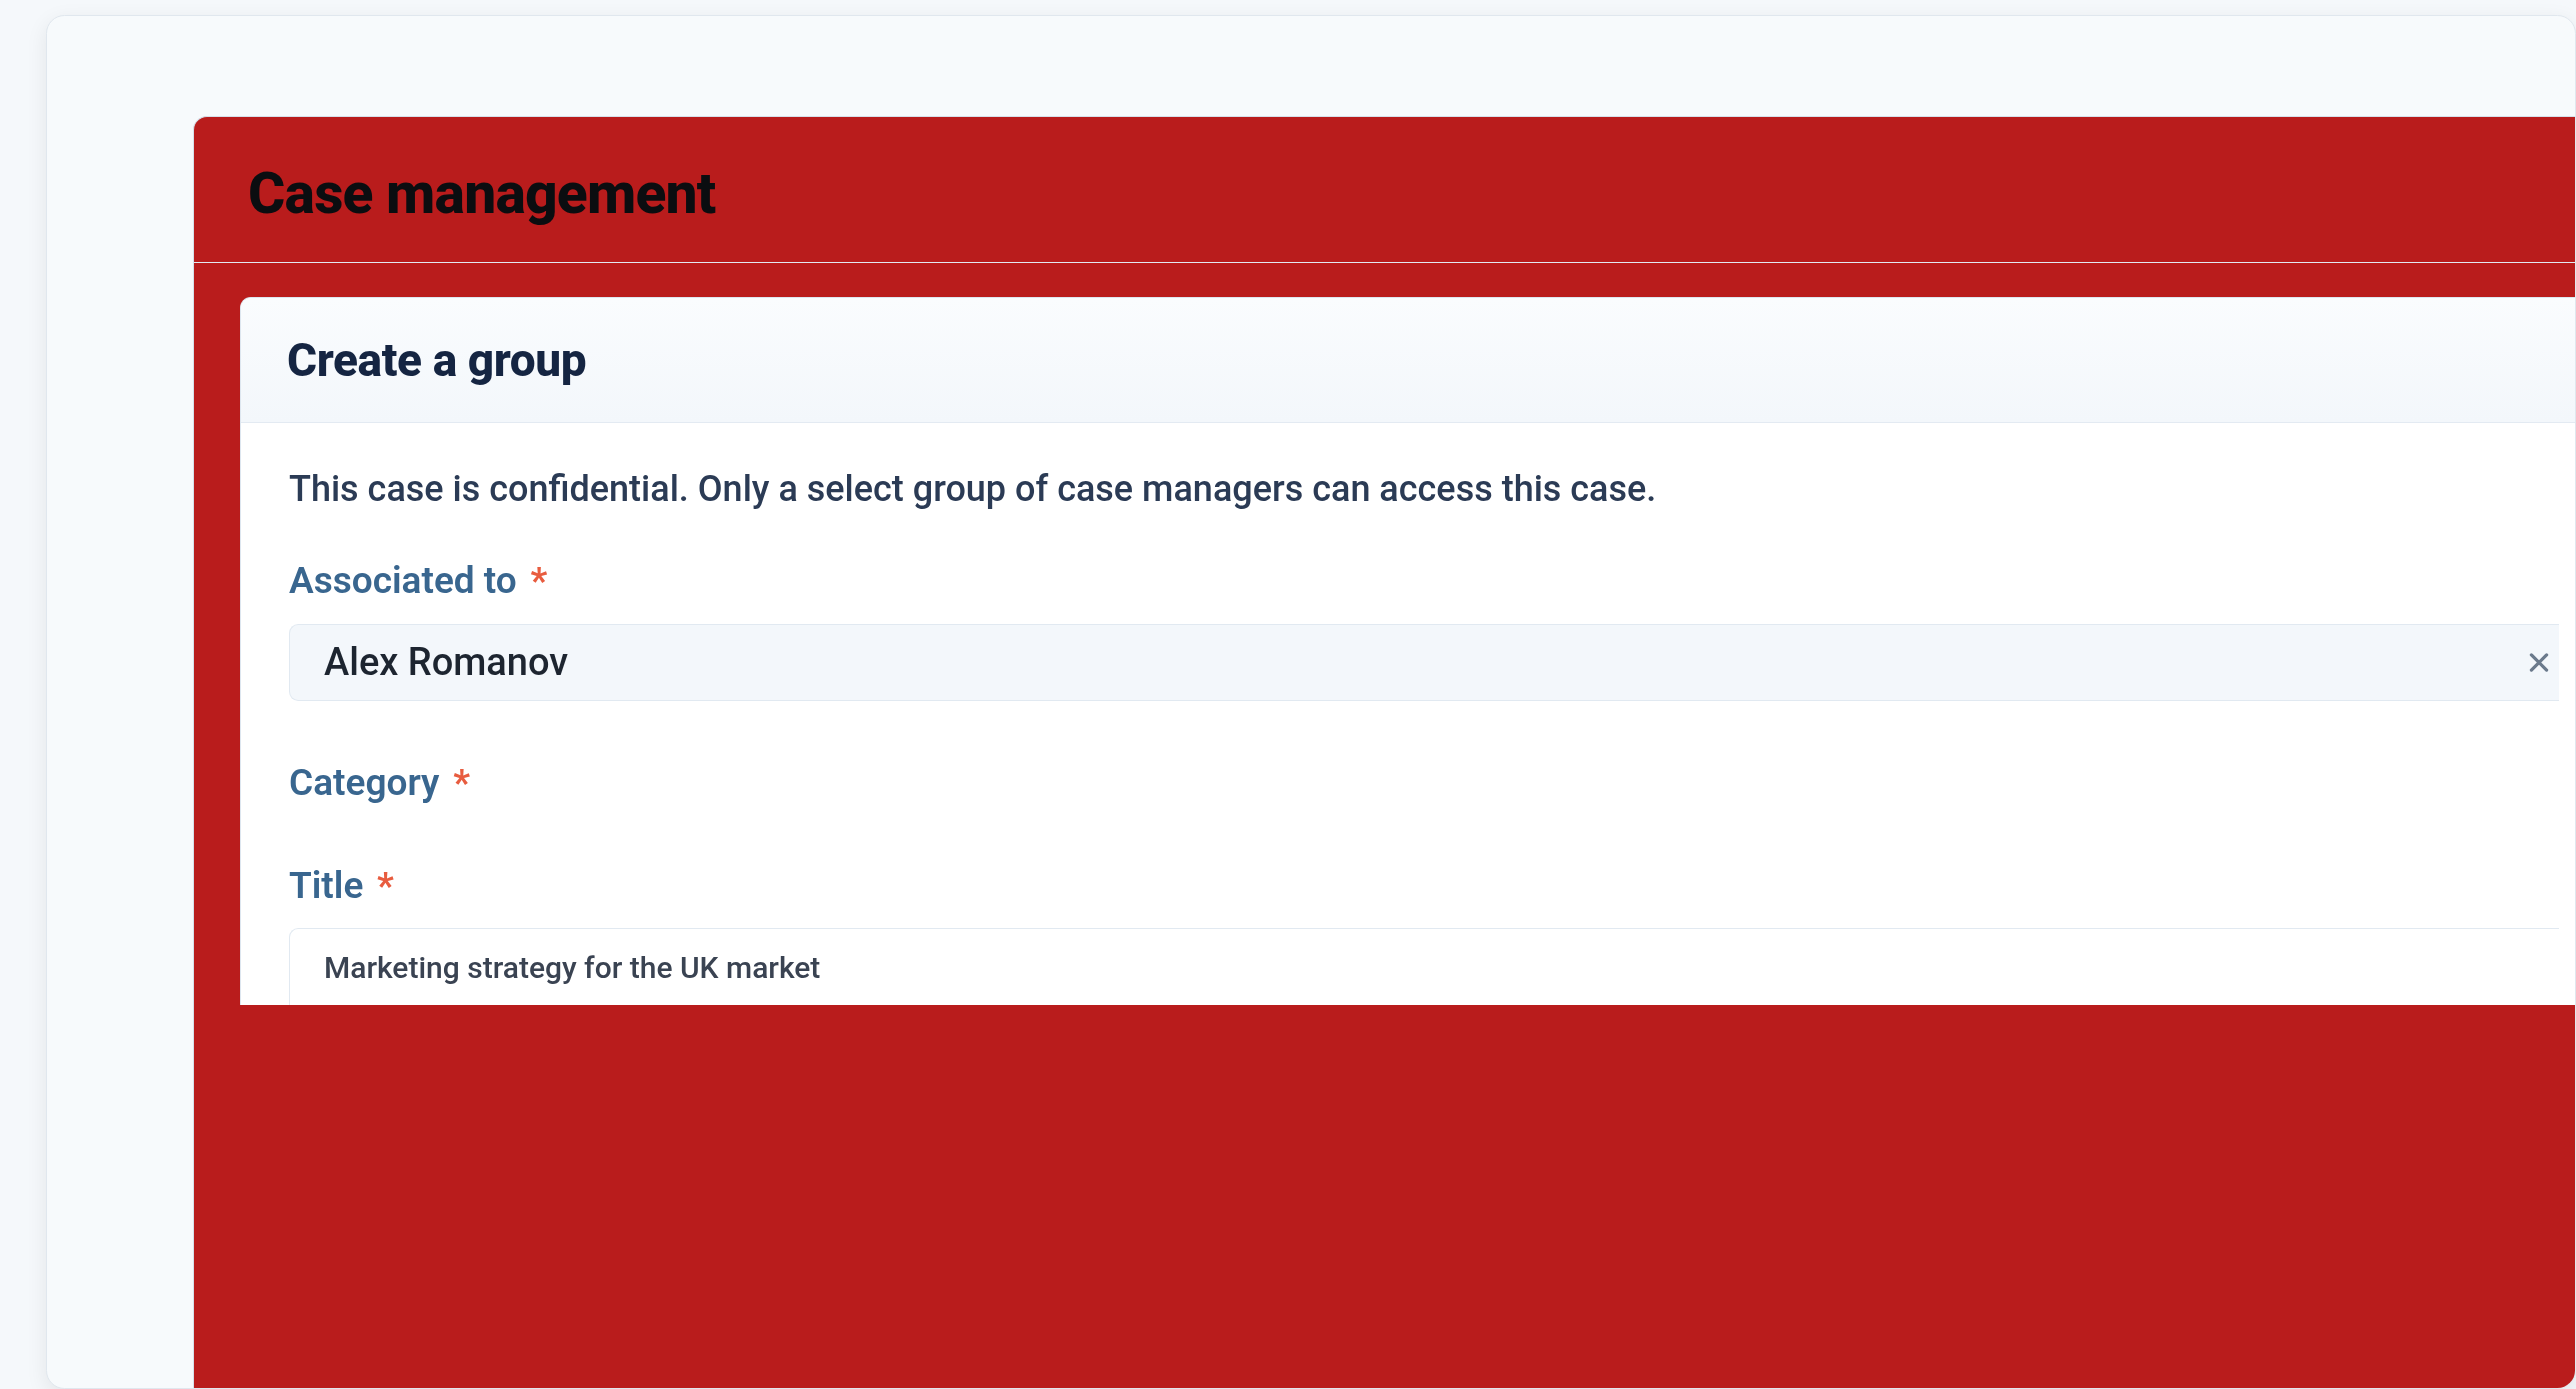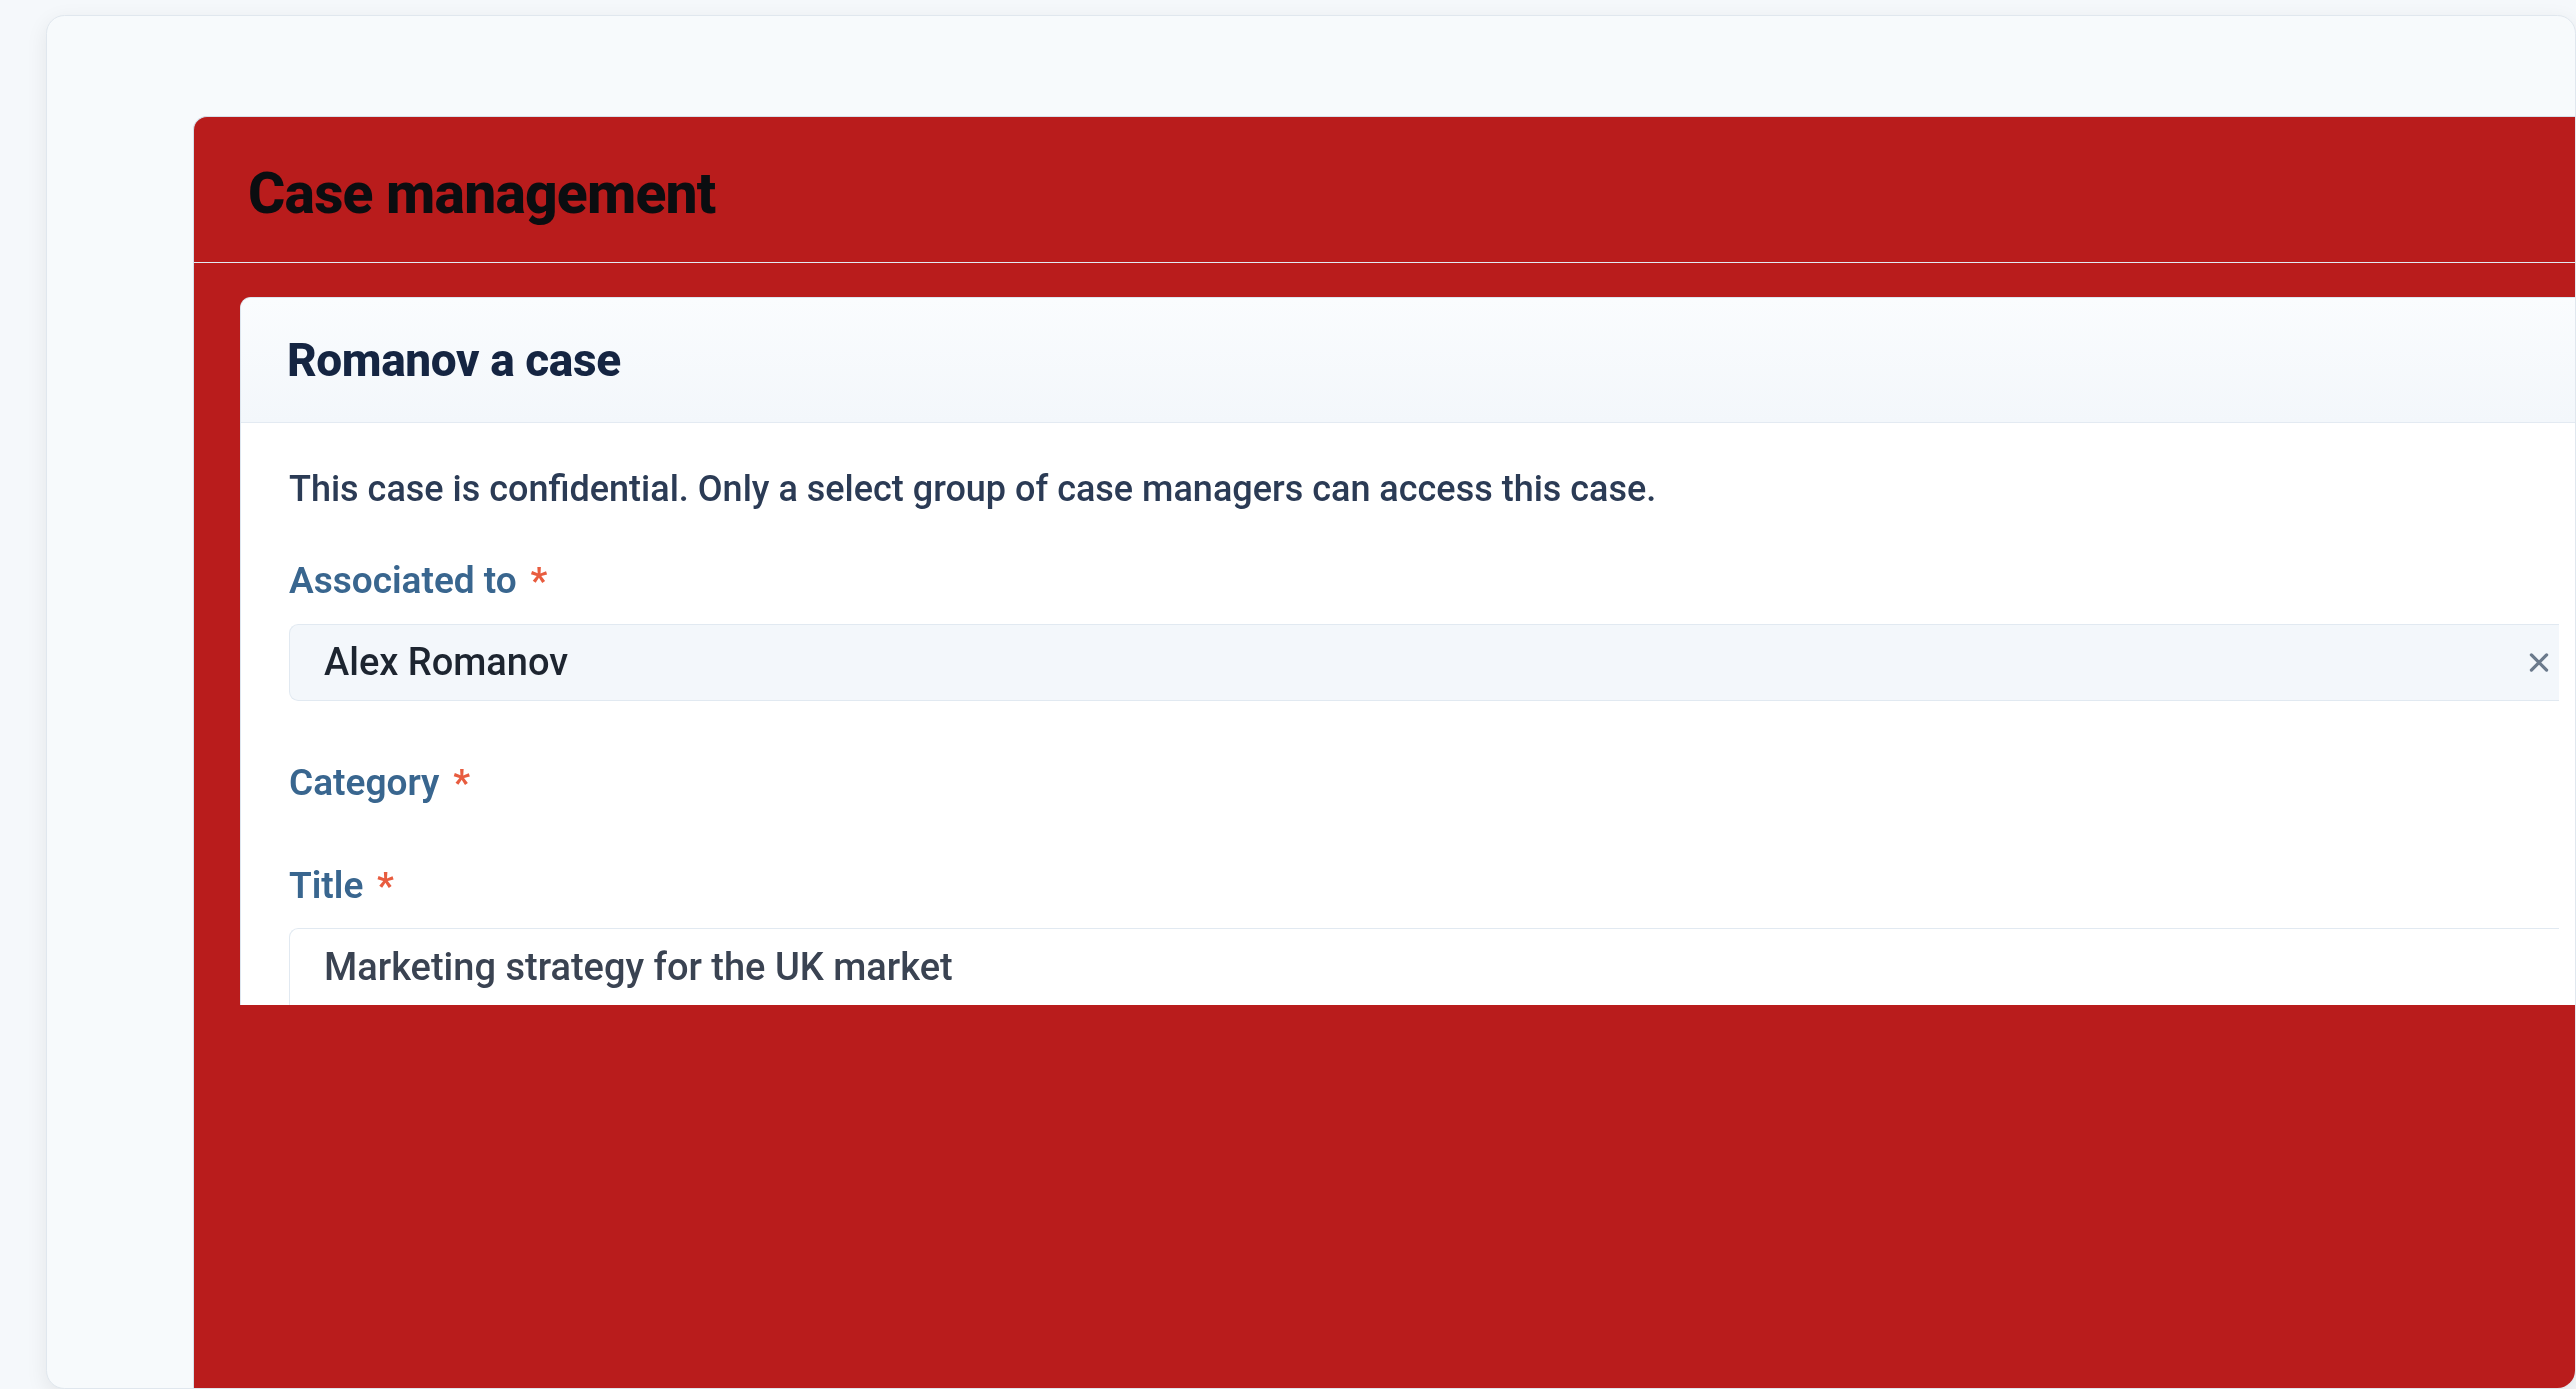--- a/index.html
+++ b/index.html
@@ -154,21 +154,21 @@
       background: #ffffff;
       border: 1.5px solid #e1e9f1;
       border-radius: 9.2px 0 0 0;
       border-right: none;
       border-bottom: none;
       padding: 21.5px 34px;
       height: 77px;
     }
     
     .text-input .value {
-      font-size: 38px;
+      font-size: 30px;
       font-weight: 500;
       color: #3a4352;
     }
     
     .vignette {
       position: absolute;
       inset: 0;
       pointer-events: none;
       border-radius: 18.5px;
     }
@@ -180,21 +180,21 @@
 
   <div class="inner-panel">
 
     <div class="panel-header">
       <h1 class="panel-title">Case management</h1>
     </div>
 
     <div class="form-card">
 
       <div class="form-header">
-        <h2 class="form-title">Romanov a case</h2>
+        <h2 class="form-title">Create a group</h2>
       </div>
 
       <div class="form-body">
 
         <p class="info-text">This case is confidential. Only a select group of case managers can access this case.</p>
 
         <div class="field-group">
           <label class="field-label">
             <span>Associated to</span>
             <span class="required-asterisk">*</span>

